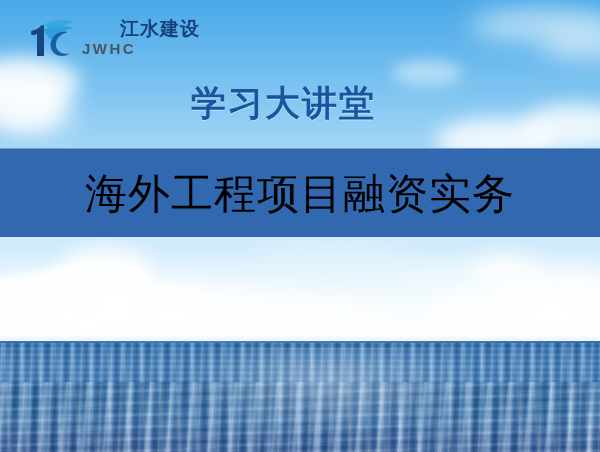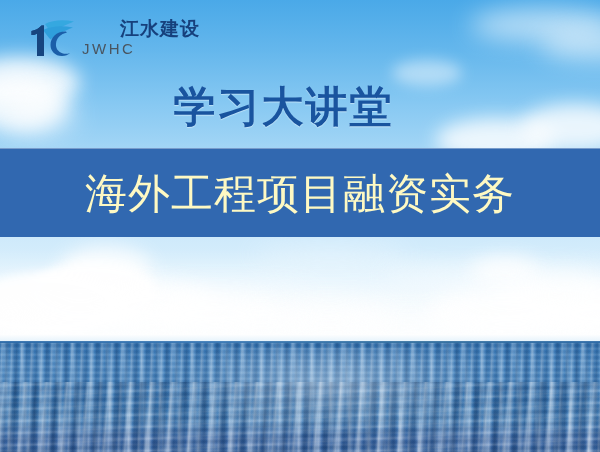--- a/index.html
+++ b/index.html
@@ -179,38 +179,38 @@
     position: absolute;
     left: 0; top: 148px;
     width: 600px; height: 89px;
     background: #3168b0;
     box-shadow: 0 1px 0 rgba(255,255,255,.35) inset;
     display: flex;
     align-items: center;
     justify-content: center;
   }
   .banner-title {
-    color: #fef9c3;
+    color: #000000;
     font-size: 42px;
     font-weight: 400;
     letter-spacing: 1px;
     line-height: 1;
     font-family: "DejaVu Sans", "Liberation Sans", sans-serif;
     white-space: nowrap;
     transform: translateY(1px);
   }
 
   
   .headline {
     position: absolute;
     left: 0; top: 84px;
     width: 567px;
     text-align: center;
     color: #19549f;
-    font-size: 42px;
+    font-size: 35px;
     font-weight: bold;
     letter-spacing: 2px;
     line-height: 1.1;
     font-family: "DejaVu Serif", "Liberation Serif", serif;
     text-shadow: 0 1px 1px rgba(255,255,255,.45);
     white-space: nowrap;
   }
 
   
   .logo {
@@ -228,21 +228,21 @@
     font-weight: bold;
     color: #16407c;
     letter-spacing: 1px;
     font-family: "DejaVu Sans", "Liberation Sans", sans-serif;
     white-space: nowrap;
     margin-left: 38px;
   }
   .logo-en {
     margin-top: 3px;
     font-size: 15px;
-    font-weight: 400;
+    font-weight: 700;
     color: #4a5560;
     letter-spacing: 2.5px;
     font-family: "Liberation Sans", sans-serif;
     white-space: nowrap;
   }
 </style>
 </head>
 <body>
 
 <div id="poster">

